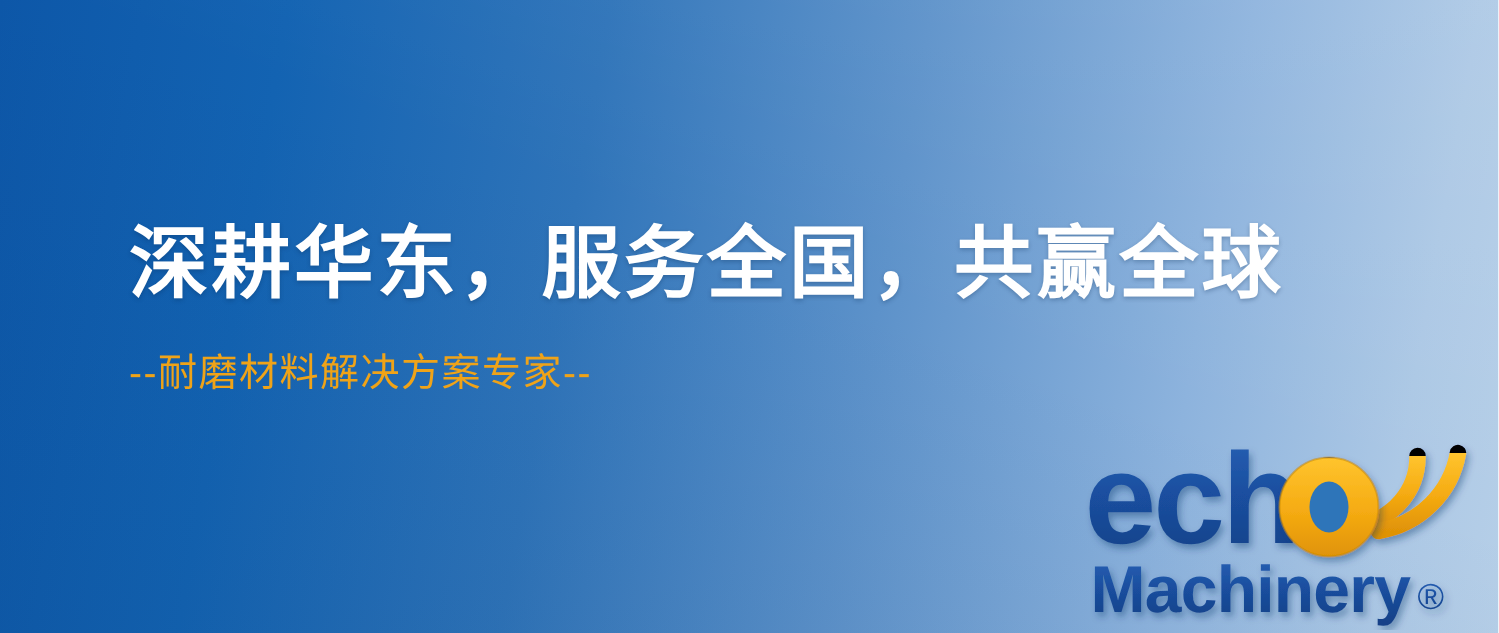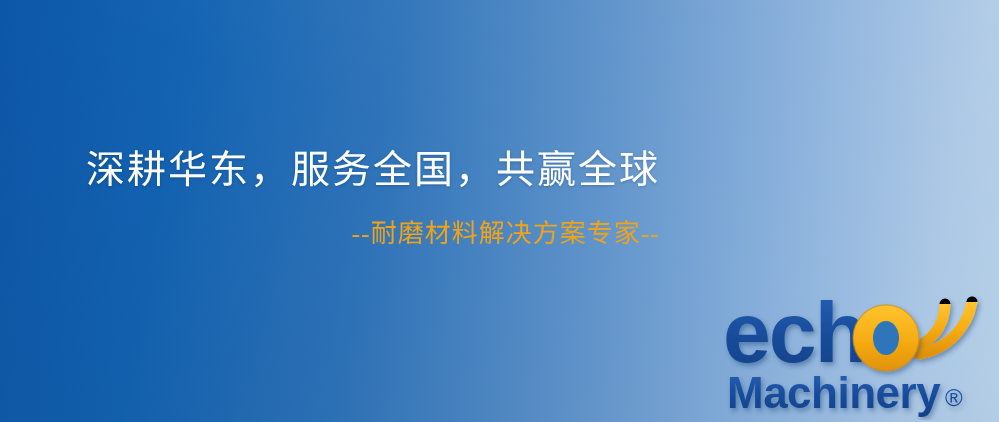--- a/index.html
+++ b/index.html
@@ -40,40 +40,39 @@
   .copy-block {
     position: absolute;
     left: 86px;
     top: 148px;
     z-index: 3;
   }
 
   .headline {
     margin: 0;
     font-family: "Liberation Serif", "DejaVu Serif", serif;
-    font-size: 39px;
+    font-size: 53px;
     line-height: 1.12;
-    font-weight: 400;
+    font-weight: 700;
     color: #ffffff;
     letter-spacing: 2px;
     white-space: nowrap;
     text-shadow: 0 1px 3px rgba(8,40,80,0.28);
   }
 
   .subline {
     margin: 0;
     padding-top: 26px;
-    font-family: Liberation Serif, serif;
+    font-family: Liberation Sans, sans-serif;
     font-size: 26px;
     line-height: 1.2;
     font-weight: 400;
     color: #efa318;
     letter-spacing: 1px;
     white-space: nowrap;
-    text-align: right;
   }
 
   
   .logo {
     position: absolute;
     left: 723px;
     top: 292px;
     width: 262px;
     height: 128px;
     z-index: 4;

